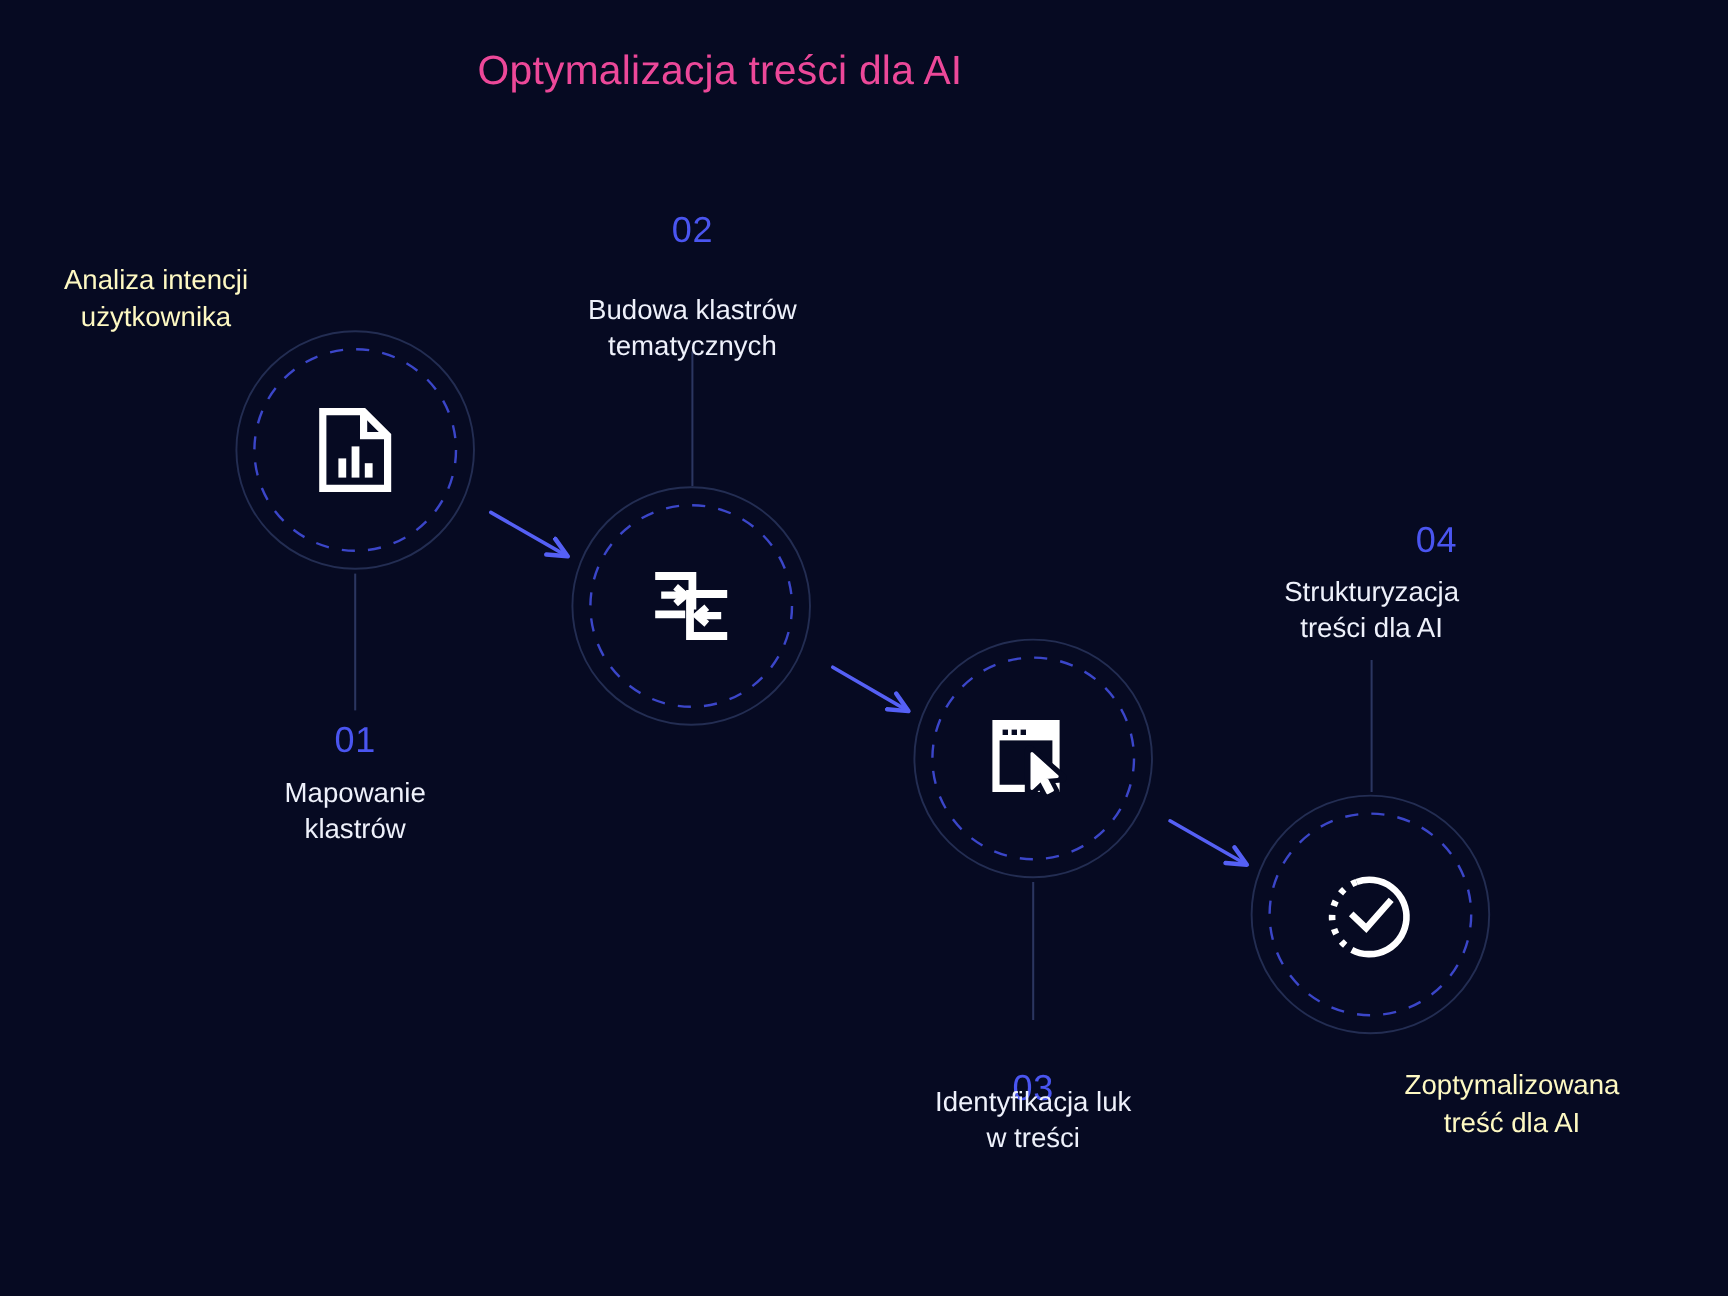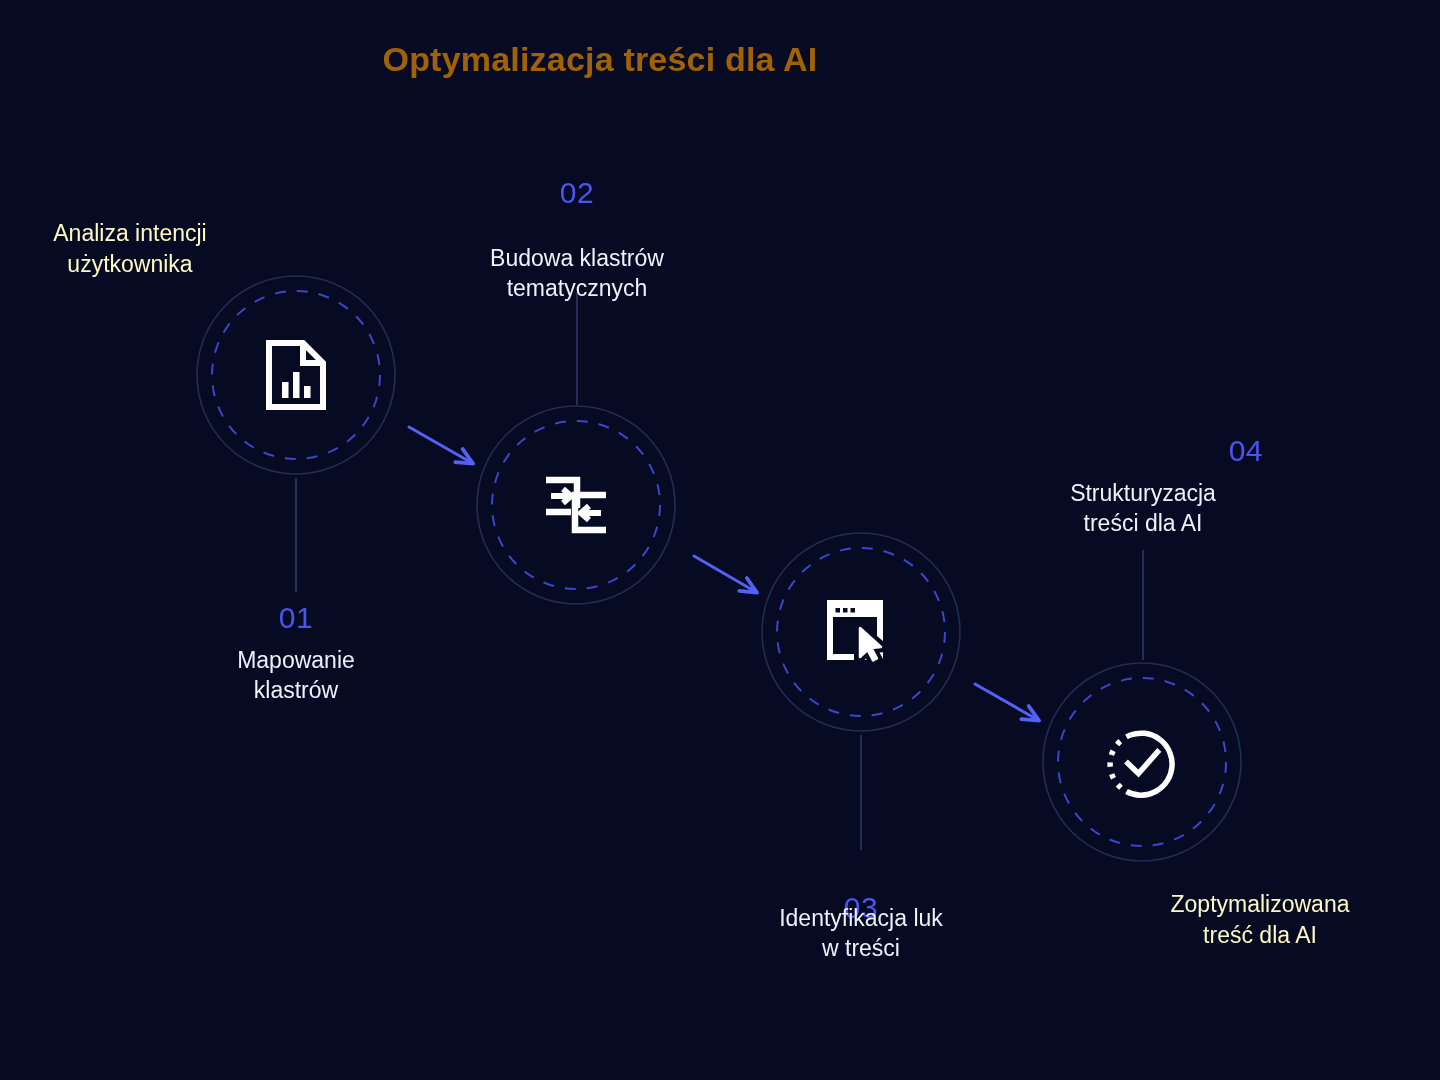--- a/index.html
+++ b/index.html
@@ -16,23 +16,23 @@
     background:#060a22;
   }
   #svg-layer {
     position:absolute; left:0; top:0;
     width:1440px; height:1080px;
   }
   .title {
     position:absolute;
     left:0; top:40px; width:1200px;
     text-align:center;
-    color:#a16207;
+    color:#ec4899;
     font-size:34px;
-    font-weight:700;
+    font-weight:400;
     letter-spacing:0.2px;
     white-space:pre;
   }
   .txt {
     position:absolute;
     text-align:center;
     white-space:pre;
     line-height:1.32;
   }
   .step-num {
@@ -161,20 +161,20 @@
 klastrów</div>
 
   <div class="txt step-num" style="left:457px; top:173px; width:240px;">02</div>
   <div class="txt step-label" style="left:437px; top:220px; width:280px;margin-top:23px;">Budowa klastrów
 tematycznych</div>
 
   <div class="txt step-num" style="left:741px; top:856px; width:240px;margin-top:32px;">03</div>
   <div class="txt step-label" style="left:721px; top:903px; width:280px;">Identyfikacja luk
 w treści</div>
 
-  <div class="txt step-num" style="left:1023px; top:431px; width:240px;text-align:right;">04</div>
+  <div class="txt step-num" style="left:1077px; top:431px; width:240px;">04</div>
   <div class="txt step-label" style="left:1003px; top:478px; width:280px;">Strukturyzacja
 treści dla AI</div>
 
   <div class="txt end-label" style="left:1120px; top:889px; width:280px;">Zoptymalizowana
 treść dla AI</div>
 
 </div>
 
 </body></html>

